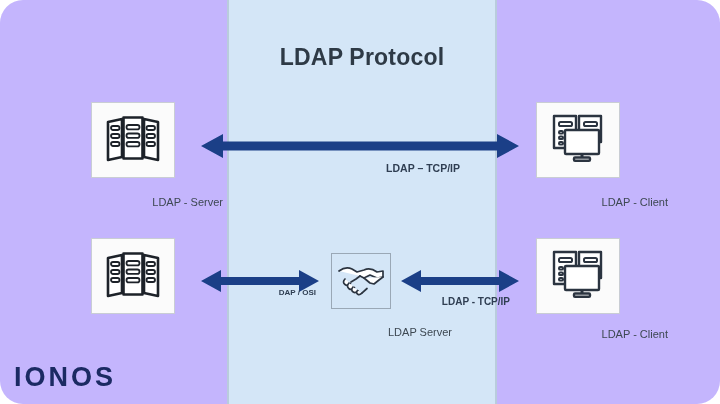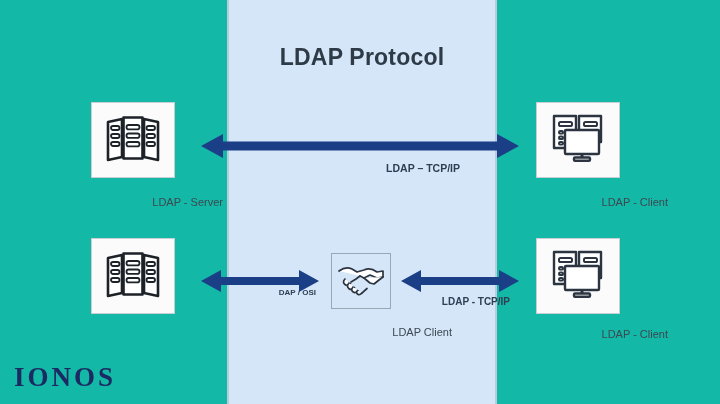--- a/index.html
+++ b/index.html
@@ -4,23 +4,24 @@
 <style>
   html, body {
     margin: 0;
     padding: 0;
     background: #ffffff;
   }
   #canvas {
     position: relative;
     width: 720px;
     height: 404px;
-    background: #14b8a6;
+    background: #c4b5fd;
     overflow: hidden;
     font-family: "Liberation Sans", sans-serif;
+    border-radius: 23px;
   }
 
   
   #band {
     position: absolute;
     left: 227px;
     top: 0;
     width: 270px;
     height: 404px;
     background: #d4e6f7;
@@ -86,21 +87,21 @@
 
   
   #ionos {
     position: absolute;
     left: 14px;
     top: 362px;
     font-size: 27px;
     font-weight: bold;
     color: #1b2a63;
     letter-spacing: 3px;
-    font-family: Liberation Serif, serif;
+    font-family: Liberation Sans, sans-serif;
   }
 </style>
 </head>
 <body>
 
 <div id="canvas">
 
   <div id="band"></div>
 
   <div id="title">LDAP Protocol</div>
@@ -193,21 +194,21 @@
           <path d="M12 21 C10 23 10 25.3 12 26.7 C14 28.1 16 27 17.5 25.5"></path>
           <path d="M16 25 C14.3 26.8 14.3 28.8 16.2 30 C18 31.2 19.8 30.2 21 28.8"></path>
           <path d="M20.5 28.5 C19.2 29.9 19.3 31.4 20.8 32.3 C22.2 33.2 23.6 32.4 24.6 31.3"></path>
           <path d="M23 14 L19 17 L14 20"></path>
           <path d="M27 16 L33 21 L37 22 L42 18 L46 15"></path>
           <path d="M24.6 31.3 L30 26.5"></path>
         </g>
       </svg>
     </span>
   </div>
-  <div class="node-label" style="left:272px; top:326px;">LDAP Client</div>
+  <div class="node-label" style="left:272px; top:326px;">LDAP Server</div>
 
   <div class="node" style="left:536px; top:238px;">
     <span>
       <svg width="58" height="52" viewBox="0 0 58 52">
         <g fill="#ffffff" stroke="#2b3440" stroke-width="2.4" stroke-linejoin="round">
           <rect x="5" y="4" width="22" height="32"></rect>
           <rect x="30" y="4" width="22" height="26"></rect>
         </g>
         <g fill="none" stroke="#2b3440" stroke-width="2">
           <rect x="10" y="10" width="13" height="4" rx="1.6" fill="#ffffff"></rect>

